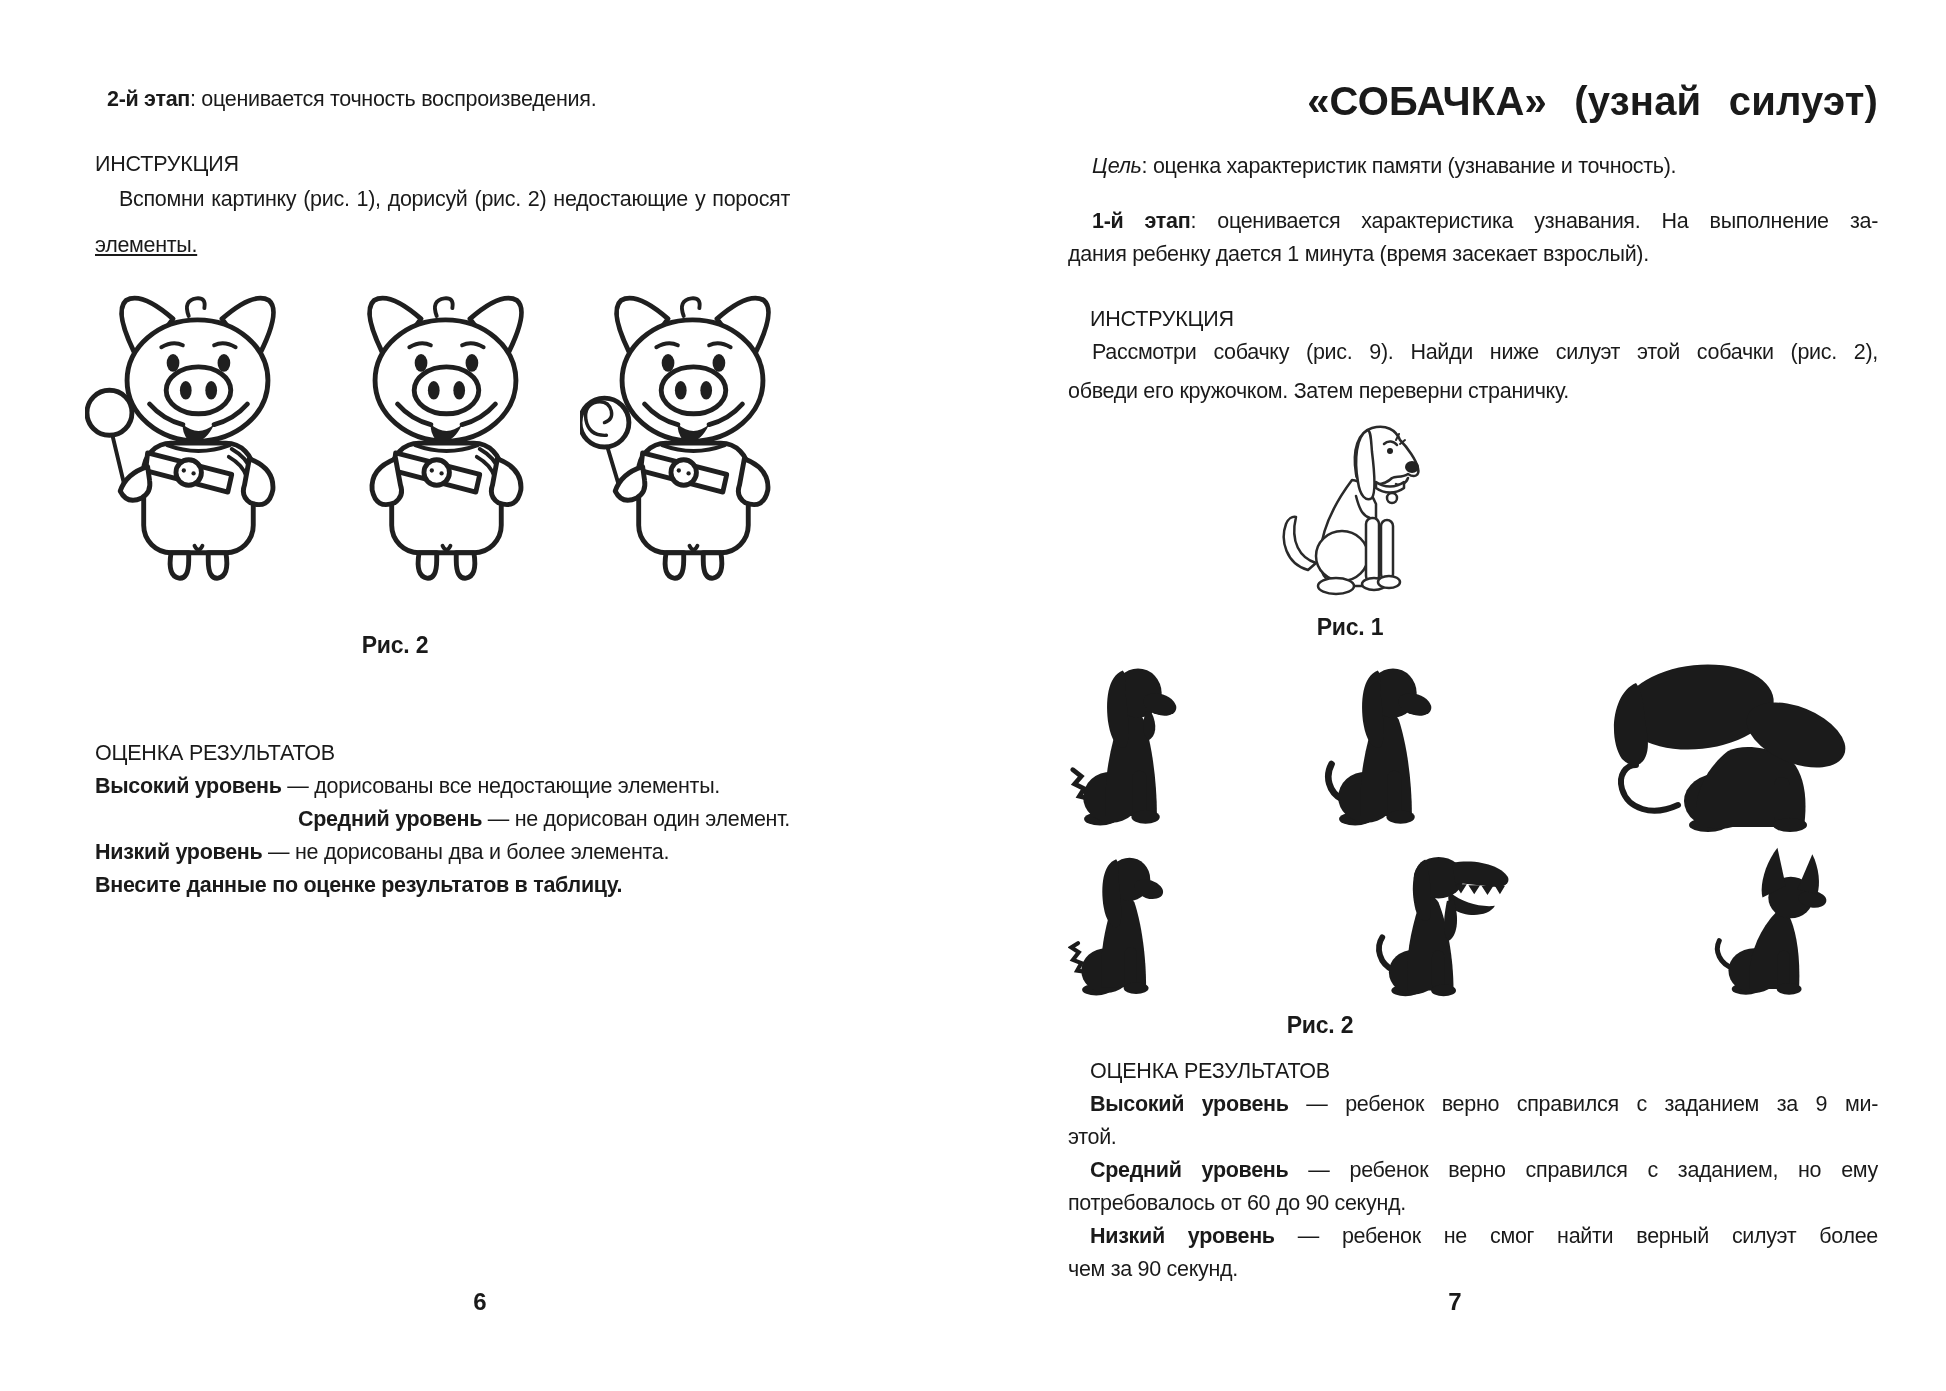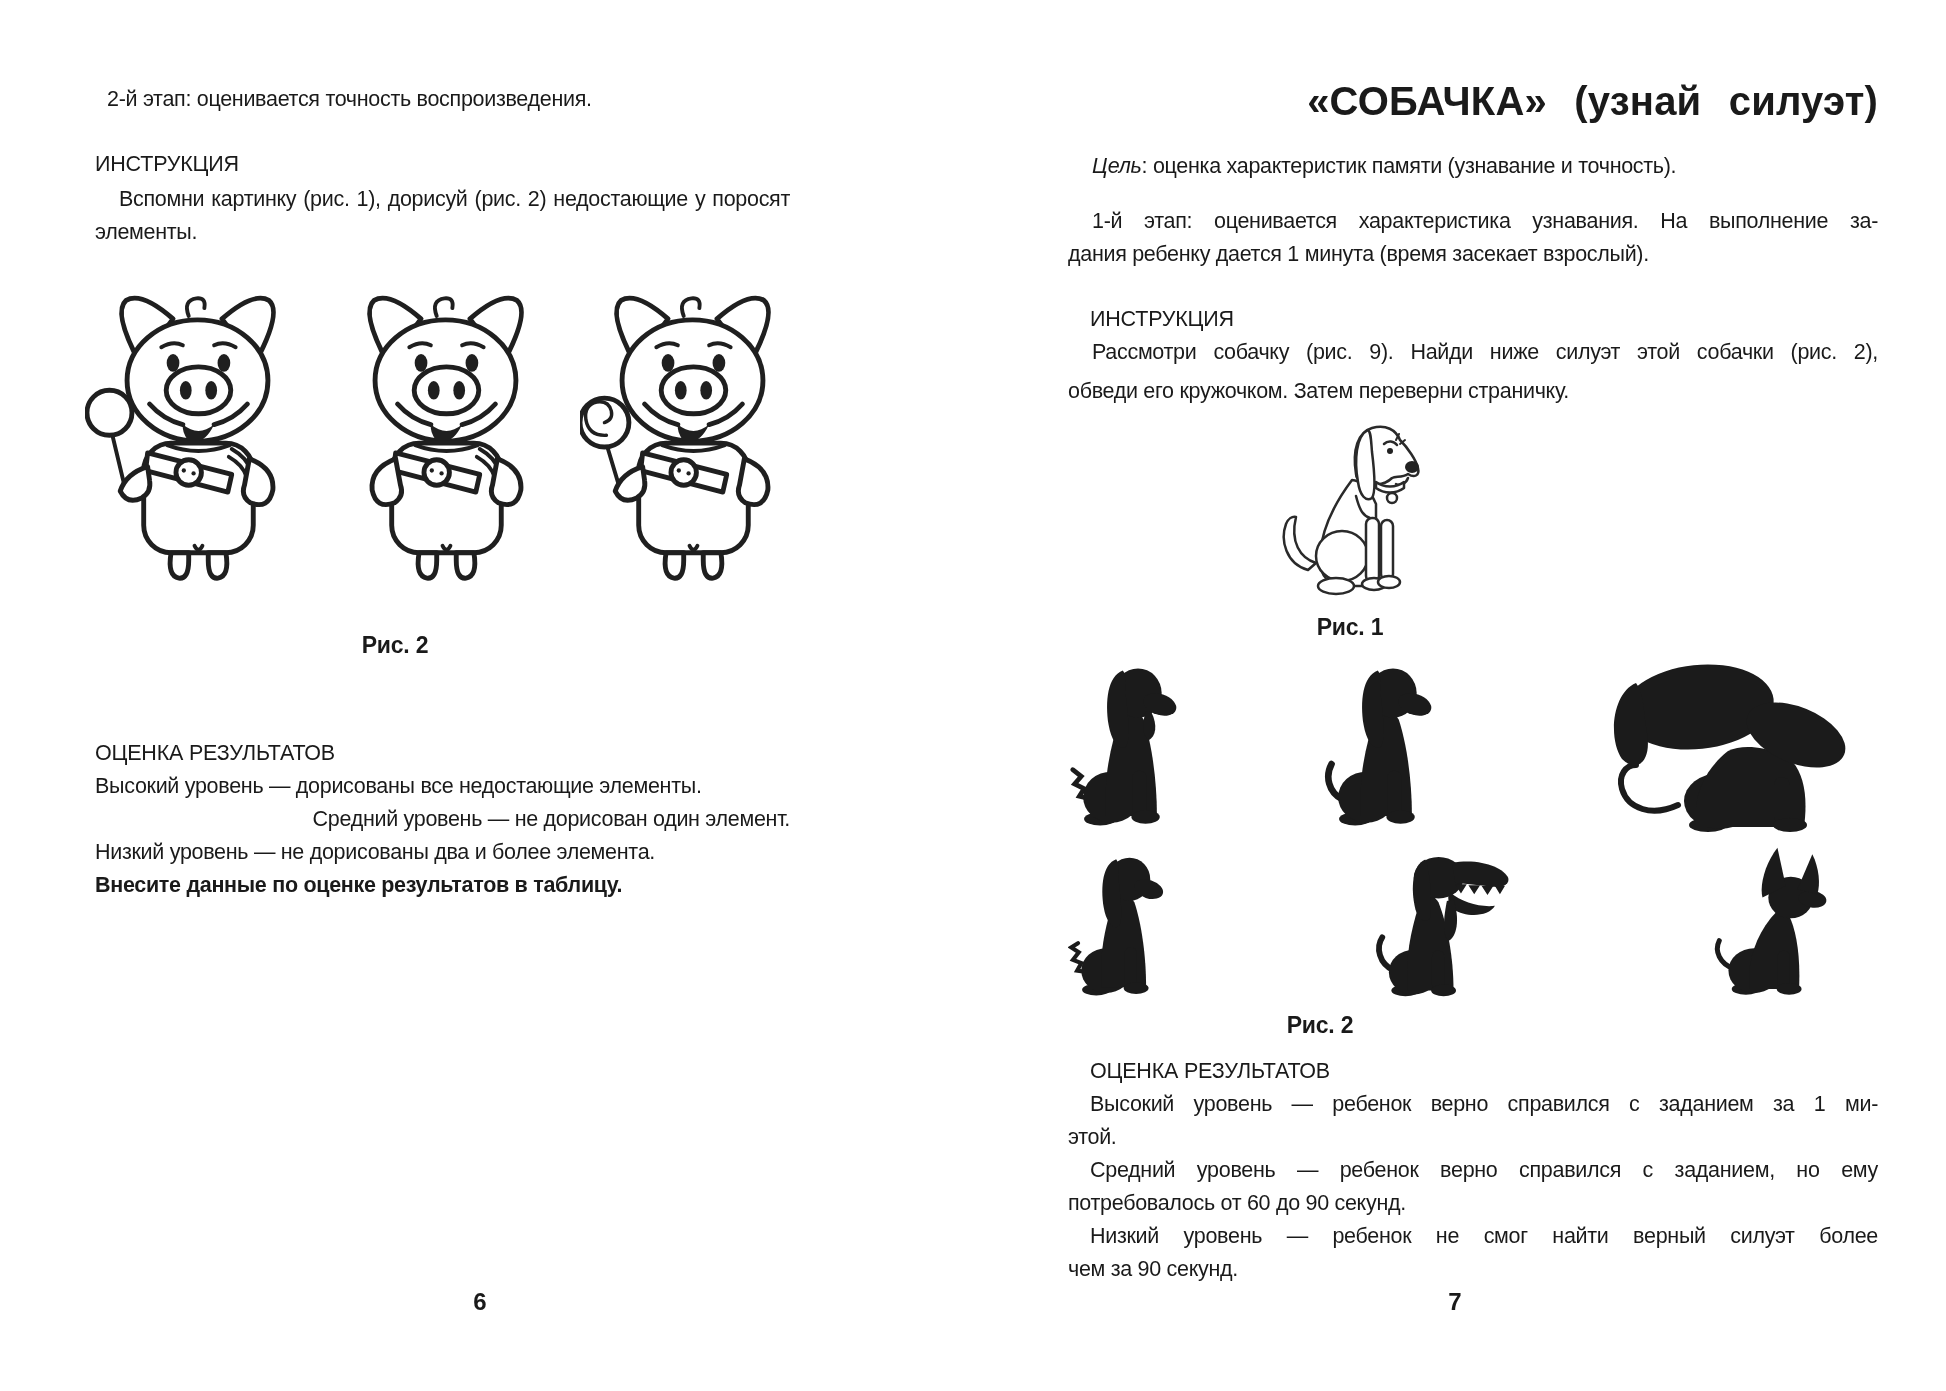--- a/index.html
+++ b/index.html
@@ -4,21 +4,21 @@
 <style>
   * { margin:0; padding:0; box-sizing:border-box; }
   html,body { width:1946px; height:1391px; background:#fff; overflow:hidden; }
   body { position:relative; font-family:"Liberation Sans","DejaVu Sans",sans-serif; color:#1a1a1a; }
   .abs { position:absolute; }
   .line { font-size:21.5px; line-height:33px; letter-spacing:-0.3px; white-space:nowrap; }
   .fill { text-align:justify; text-align-last:justify; white-space:normal; }
   .ind { text-indent:24px; }
   .ind-sm { text-indent:12px; }
   .ind-h { text-indent:22px; }
-  b { font-weight:normal;margin-top:16px; }
+  b { font-weight:bold;margin-top:16px; }
   i.goal { font-style:italic; }
   .heading { font-size:21.5px; font-weight:normal; line-height:33px; letter-spacing:-0.2px; }
   .title { font-size:40px; font-weight:bold; letter-spacing:0.2px; word-spacing:16px; text-align:right; line-height:46px; }
   .caption { font-size:23px; font-weight:bold; text-align:center; letter-spacing:-0.2px; }
   .pagenum { font-size:24px; font-weight:bold; text-align:center; }
   .figrow { display:flex; justify-content:space-between; align-items:flex-end; }
   svg { display:block; }
 </style>
 </head>
 <body>
@@ -64,21 +64,21 @@
 
 <div>
 
   <div class="abs line ind-sm" style="left:95px; top:83px; width:695px;">
     <b>2-й этап</b><span>: оценивается точность воспроизведения.</span>
   </div>
 
   <div class="abs heading" style="left:95px; top:148px;">ИНСТРУКЦИЯ</div>
 
   <div class="abs line ind fill" style="left:95px; top:183px; width:695px;">Вспомни картинку (рис. 1), дорисуй (рис. 2) недостающие у поросят</div>
-  <div class="abs line" style="left:95px; top:216px; width:695px;">элементы.</div>
+  <div class="abs line" style="left:95px; top:229px; width:695px;text-decoration:underline;">элементы.</div>
 
   <div class="abs figrow" style="left:85px; top:258px; width:720px; height:330px;">
     <svg width="225" height="323" viewBox="0 0 230 330" role="img" aria-label="поросёнок с круглым леденцом">
       <use href="#pigbase"></use>
       <use href="#sleeve-r"></use>
       <use href="#armrest-r"></use>
       <g fill="#fff" stroke="#1f1f1f" stroke-width="5" stroke-linecap="round" stroke-linejoin="round">
         <line x1="40" y1="224" x2="28" y2="174" stroke-width="4"></line>
         <circle cx="25" cy="151" r="23"></circle>
         <path d="M64,206 Q42,213 36,231 Q43,245 58,238 Q68,232 66,220 Z"></path>
@@ -251,21 +251,21 @@
         <path d="M128,10 C136,26 138,46 134,58 L110,52 Z"></path>
       </g>
     </svg>
   </div>
 
   <div class="abs caption" style="left:1068px; top:1012px; width:504px;">Рис. 2</div>
 
   <div class="abs heading ind-h" style="left:1068px; top:1055px;">ОЦЕНКА РЕЗУЛЬТАТОВ</div>
 
   <div class="abs line ind-h fill" style="left:1068px; top:1088px; width:810px;">
-    <b>Высокий уровень</b><span> — ребенок верно справился с заданием за 1 ми-</span>
+    <b>Высокий уровень</b><span> — ребенок верно справился с заданием за 9 ми-</span>
   </div>
   <div class="abs line" style="left:1068px; top:1121px; width:810px;">этой.</div>
 
   <div class="abs line ind-h fill" style="left:1068px; top:1154px; width:810px;">
     <b>Средний уровень</b><span> — ребенок верно справился с заданием, но ему</span>
   </div>
   <div class="abs line" style="left:1068px; top:1187px; width:810px;">потребовалось от 60 до 90 секунд.</div>
 
   <div class="abs line ind-h fill" style="left:1068px; top:1220px; width:810px;">
     <b>Низкий уровень</b><span> — ребенок не смог найти верный силуэт более</span>

